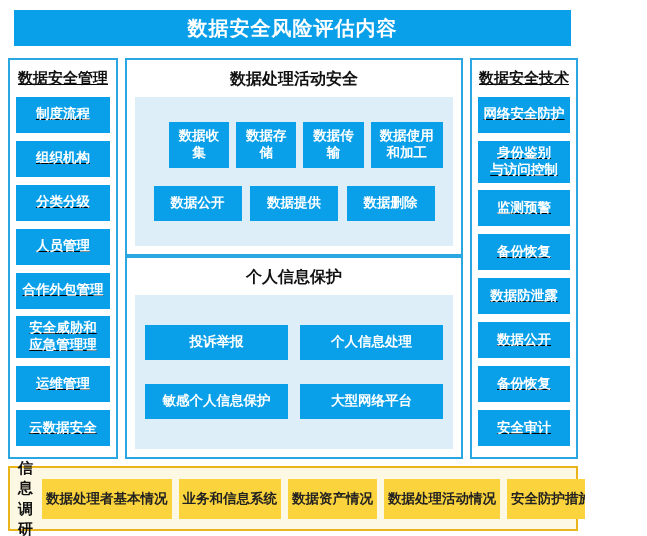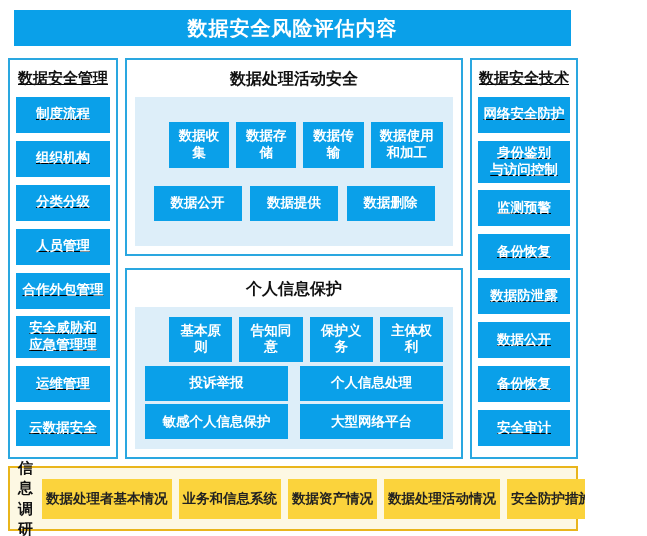--- a/index.html
+++ b/index.html
@@ -71,21 +71,21 @@
   .side-items .btn {
     min-height: 36px;
     margin: 3px 1px;
     padding: 4px 1px;
   }
   
   .center-col {
     flex: 1;
     display: flex;
     flex-direction: column;
-    gap: 12px;
+    gap: 0;
   }
   .center-box {
     border: 2px solid #2aa7e0;
     background: #ffffff;
     display: flex;
     flex-direction: column;
   }
   .center-box.top    { height: 198px; }
   .center-box.bottom { flex: 1; }
   .center-title {
@@ -190,26 +190,20 @@
             <div class="btn">数据公开</div>
             <div class="btn">数据提供</div>
             <div class="btn">数据删除</div>
           </div>
         </div>
       </div>
 
       <div class="center-box bottom">
         <div class="center-title">个人信息保护</div>
         <div class="inner-panel">
-          <div class="row fill">
-            <div class="btn">基本原则</div>
-            <div class="btn">告知同意</div>
-            <div class="btn">保护义务</div>
-            <div class="btn">主体权利</div>
-          </div>
           <div class="row halves">
             <div class="btn">投诉举报</div>
             <div class="btn">个人信息处理</div>
           </div>
           <div class="row halves">
             <div class="btn">敏感个人信息保护</div>
             <div class="btn">大型网络平台</div>
           </div>
         </div>
       </div>

